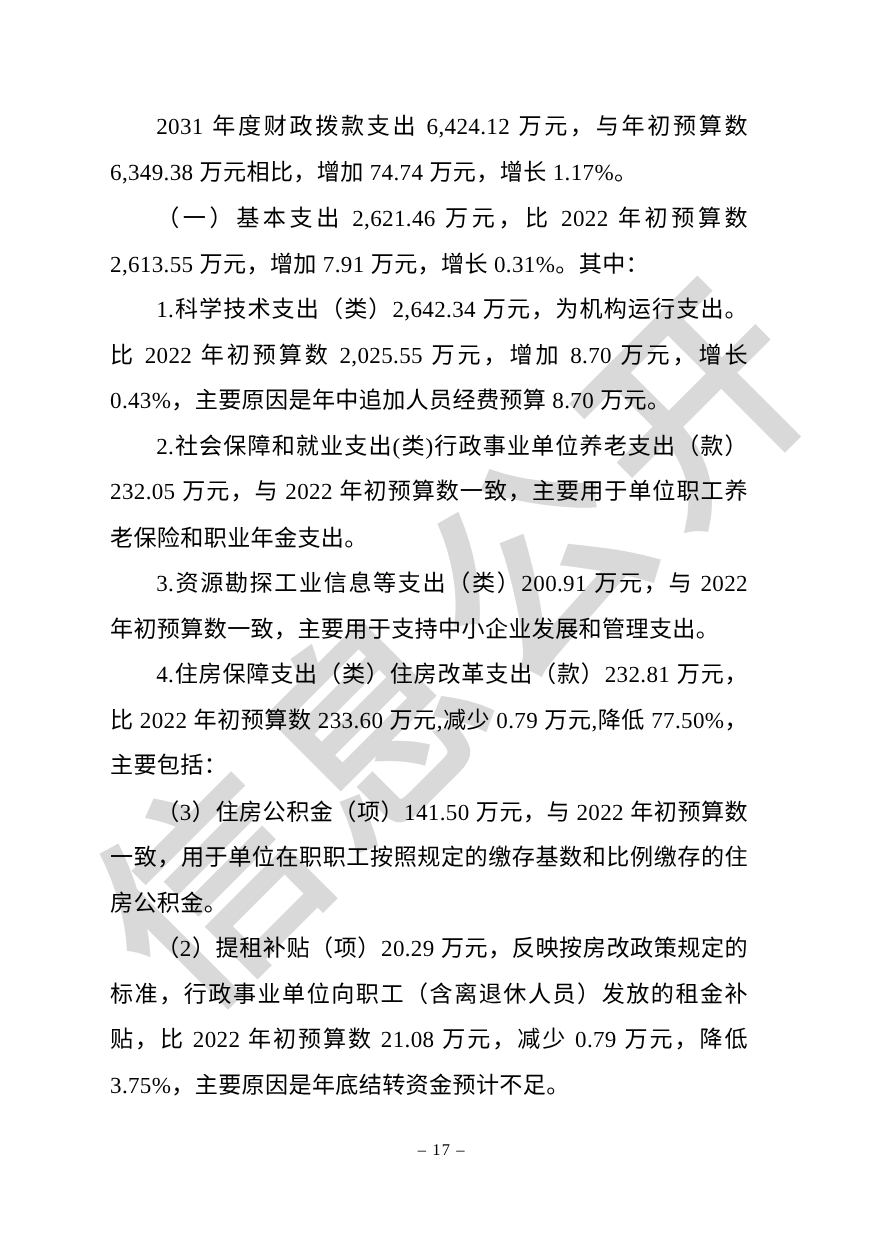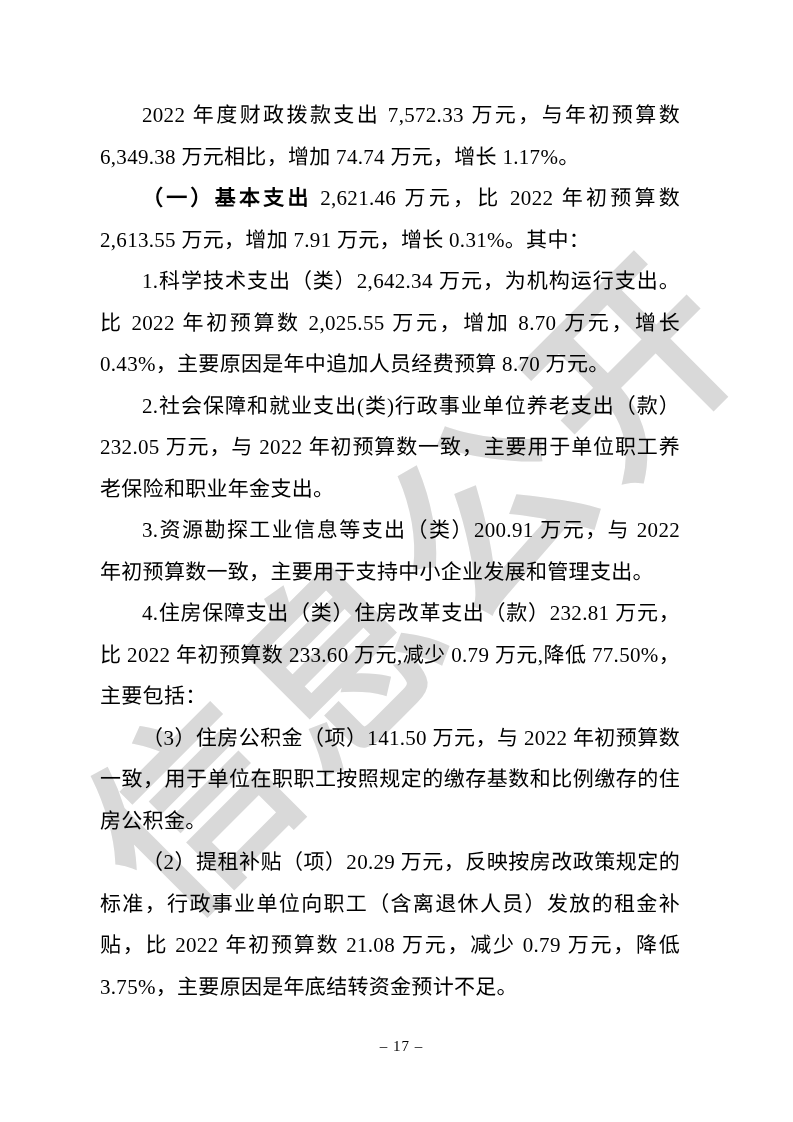--- a/index.html
+++ b/index.html
@@ -43,42 +43,42 @@
     margin: 0;
     padding: 0;
     font-size: 21px;
     line-height: 41.5px;
     text-align: justify;
     text-justify: inter-ideograph;
     text-indent: 2em;
     letter-spacing: 0.3px;
   }
   .bold-lead {
-    font-weight: bold;
+    font-weight: normal;
   }
   .page-number {
     position: absolute;
     left: 5px;
     top: 1038px;
     width: 100%;
     text-align: center;
     font-size: 15px;
     letter-spacing: 1px;
     z-index: 1;
   }
 </style>
 </head>
 <body>
 
 <div class="page">
 
   <div class="watermark">信息公开</div>
 
   <div class="content">
-    <p>2022 年度财政拨款支出 7,572.33 万元，与年初预算数 6,349.38 万元相比，增加 74.74 万元，增长 1.17%。</p>
+    <p>2031 年度财政拨款支出 6,424.12 万元，与年初预算数 6,349.38 万元相比，增加 74.74 万元，增长 1.17%。</p>
 
     <p><span class="bold-lead">（一）基本支出</span><span> 2,621.46 万元，比 2022 年初预算数 2,613.55 万元，增加 7.91 万元，增长 0.31%。其中：</span></p>
 
     <p>1.科学技术支出（类）2,642.34 万元，为机构运行支出。比 2022 年初预算数 2,025.55 万元，增加 8.70 万元，增长 0.43%，主要原因是年中追加人员经费预算 8.70 万元。</p>
 
     <p>2.社会保障和就业支出(类)行政事业单位养老支出（款）232.05 万元，与 2022 年初预算数一致，主要用于单位职工养老保险和职业年金支出。</p>
 
     <p>3.资源勘探工业信息等支出（类）200.91 万元，与 2022 年初预算数一致，主要用于支持中小企业发展和管理支出。</p>
 
     <p>4.住房保障支出（类）住房改革支出（款）232.81 万元，比 2022 年初预算数 233.60 万元,减少 0.79 万元,降低 77.50%，主要包括：</p>

